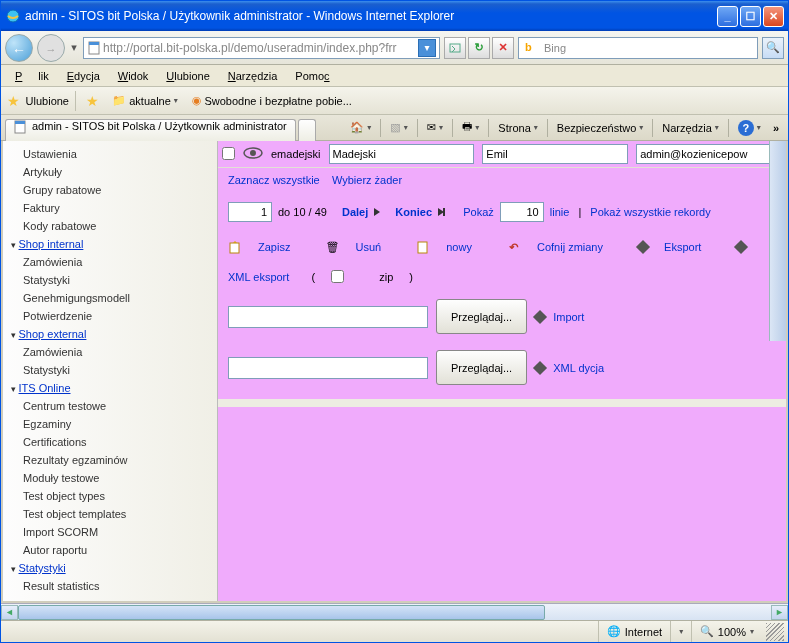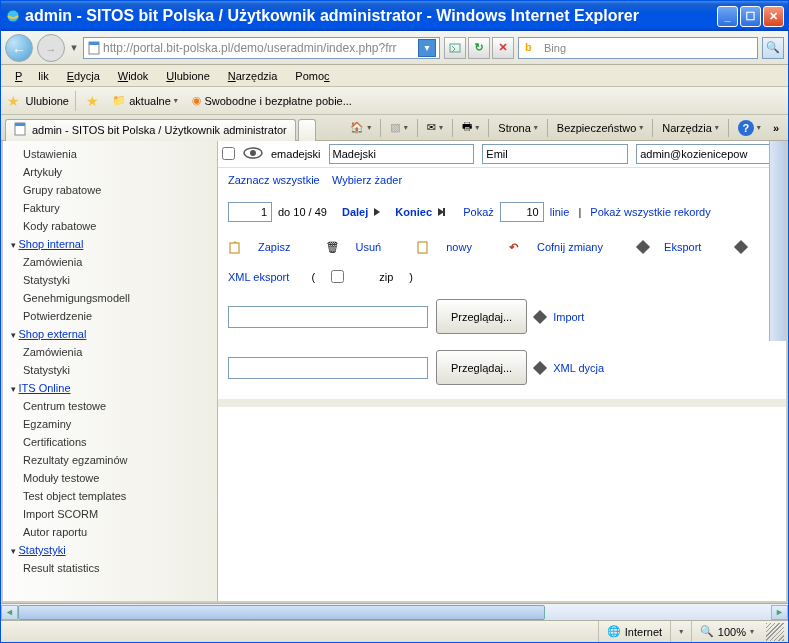--- a/index.html
+++ b/index.html
@@ -2,21 +2,21 @@
 <html><head>
 <meta charset="utf-8">
 <style>
 * { margin: 0; padding: 0; box-sizing: border-box; font-family: Tahoma, Arial, sans-serif; font-size: 11px; }
 body { background: #fff; overflow: hidden; }
 
 .window { width: 789px; height: 643px; border: 1px solid #0054e3; background: #ece9d8; position: relative; display: flex; flex-direction: column; }
 
 .titlebar { height: 30px; background: linear-gradient(to bottom, #3b8eed 0%, #1b5fce 10%, #0054e3 40%, #0054e3 90%, #003db5 100%); display: flex; align-items: center; padding: 0 4px; color: #fff; }
 .titlebar .ie-icon { width: 16px; height: 16px; margin-right: 4px; display: flex; align-items: center; justify-content: center; }
-.titlebar .title-text { flex: 1; font-weight: bold; font-size: 16px; white-space: nowrap; overflow: hidden; }
+.titlebar .title-text { flex: 1; font-weight: normal; font-size: 12px; white-space: nowrap; overflow: hidden; }
 .titlebar .win-buttons { display: flex; gap: 2px; }
 .titlebar .win-btn { width: 21px; height: 21px; border: 1px solid #fff; border-radius: 3px; display: flex; align-items: center; justify-content: center; font-weight: bold; cursor: pointer; }
 .titlebar .win-btn.min, .titlebar .win-btn.max { background: linear-gradient(to bottom, #6fa8f5, #2d6ee0); color: #fff; }
 .titlebar .win-btn.close { background: linear-gradient(to bottom, #f5967d, #d9461f); color: #fff; }
 
 .nav-bar { height: 34px; background: linear-gradient(to bottom, #f5f5f1, #e6e5d9); border-bottom: 1px solid #b0b0a0; display: flex; align-items: center; padding: 0 4px; gap: 4px; }
 .nav-btn { width: 28px; height: 28px; border-radius: 50%; border: 1px solid #9aa; display: flex; align-items: center; justify-content: center; cursor: pointer; }
 .nav-btn.back { background: radial-gradient(circle at 30% 30%, #bfe4f9, #4da0d8); color: #fff; font-size: 14px; font-weight: bold; }
 .nav-btn.fwd { background: #e0e0e0; color: #999; }
 .nav-drop { width: 10px; display:flex; align-items:center; justify-content:center; color:#555; cursor:pointer; }
@@ -32,27 +32,27 @@
 .menu-bar { height: 22px; background: #ece9d8; border-bottom: 1px solid #c0c0b0; display: flex; align-items: center; padding: 0 6px; gap: 2px; }
 .menu-bar span { padding: 2px 8px; cursor: pointer; }
 .menu-bar span u { text-decoration: underline; }
 
 .fav-bar { height: 28px; background: linear-gradient(to bottom,#f5f4ec,#e5e3d5); border-bottom:1px solid #c0c0b0; display:flex; align-items:center; padding:0 6px; gap:6px; }
 .fav-bar .star { color:#f7c43d; font-size:14px; }
 .fav-bar .sep { width:1px; height:20px; background:#c0c0b0; }
 .fav-bar .item { display:flex; align-items:center; gap:3px; cursor:pointer; padding:2px 4px; }
 
 .tab-bar { height: 26px; background: linear-gradient(to bottom,#e8e6da,#dcd9c8); border-bottom:1px solid #b0b0a0; display:flex; align-items:center; padding:0 4px; }
-.tab { height:22px; background:linear-gradient(to bottom,#fefefe,#eeeee4); border:1px solid #aaa; border-bottom:none; border-top-left-radius:3px; border-top-right-radius:3px; padding:0 8px; display:flex; align-items:center; gap:4px; margin-top:4px; cursor:pointer; }
+.tab { height:22px; background:linear-gradient(to bottom,#fefefe,#eeeee4); border:1px solid #aaa; border-bottom:none; border-top-left-radius:3px; border-top-right-radius:3px; padding:0 8px; display:flex; gap:4px; margin-top:4px; cursor:pointer; }
 .tab.new { width:18px; padding:0; justify-content:center; margin-left:2px; }
 .tab-tools { margin-left:auto; display:flex; align-items:center; gap:2px; }
 .tool-btn { padding:2px 5px; display:flex; align-items:center; gap:3px; cursor:pointer; border-radius:2px; }
 .tool-sep { width:1px; height:18px; background:#b0b0a0; margin:0 2px; }
 
-.content { flex:1; display:flex; background:#ffffff; overflow:hidden; border:2px solid #d0cdbb; border-top:none; }
+.content { flex:1; display:flex; background:#f0abfc; overflow:hidden; border:2px solid #d0cdbb; border-top:none; }
 
 .sidebar { width:215px; background:linear-gradient(to right,#fdfdfd,#f0efe6); border-right:1px solid #bbb; overflow-y:auto; padding:4px 0; }
 .sidebar .sb-item { padding:3px 8px 3px 20px; color:#333; cursor:pointer; white-space:nowrap; }
 .sidebar .sb-item.header { padding-left:8px; color:#0033cc; text-decoration:underline; }
 .sidebar .sb-item.header::before { content:"▾"; color:#333; text-decoration:none; display:inline-block; margin-right:3px; font-size:9px; }
 
 .main { flex:1; overflow:auto; padding:0; position:relative; }
 .data-table { width:100%; border-collapse:collapse; }
 .data-table td { padding:3px 4px; border-bottom:1px solid #e3e1d5; vertical-align:middle; }
 .data-table input[type=text] { width:100%; border:1px solid #7f9db9; padding:2px 3px; height:20px; }
@@ -232,20 +232,21 @@
         <div class="sb-item">Potwierdzenie</div>
         <div class="sb-item header">Shop external</div>
         <div class="sb-item">Zamówienia</div>
         <div class="sb-item">Statystyki</div>
         <div class="sb-item header">ITS Online</div>
         <div class="sb-item">Centrum testowe</div>
         <div class="sb-item">Egzaminy</div>
         <div class="sb-item">Certifications</div>
         <div class="sb-item">Rezultaty egzaminów</div>
         <div class="sb-item">Moduły testowe</div>
+        <div class="sb-item">Test object types</div>
         <div class="sb-item">Test object templates</div>
         <div class="sb-item">Import SCORM</div>
         <div class="sb-item">Autor raportu</div>
         <div class="sb-item header">Statystyki</div>
         <div class="sb-item">Result statistics</div>
       </div>
 
     <div class="main">
       <div class="main-scroll-edge"></div>
 

